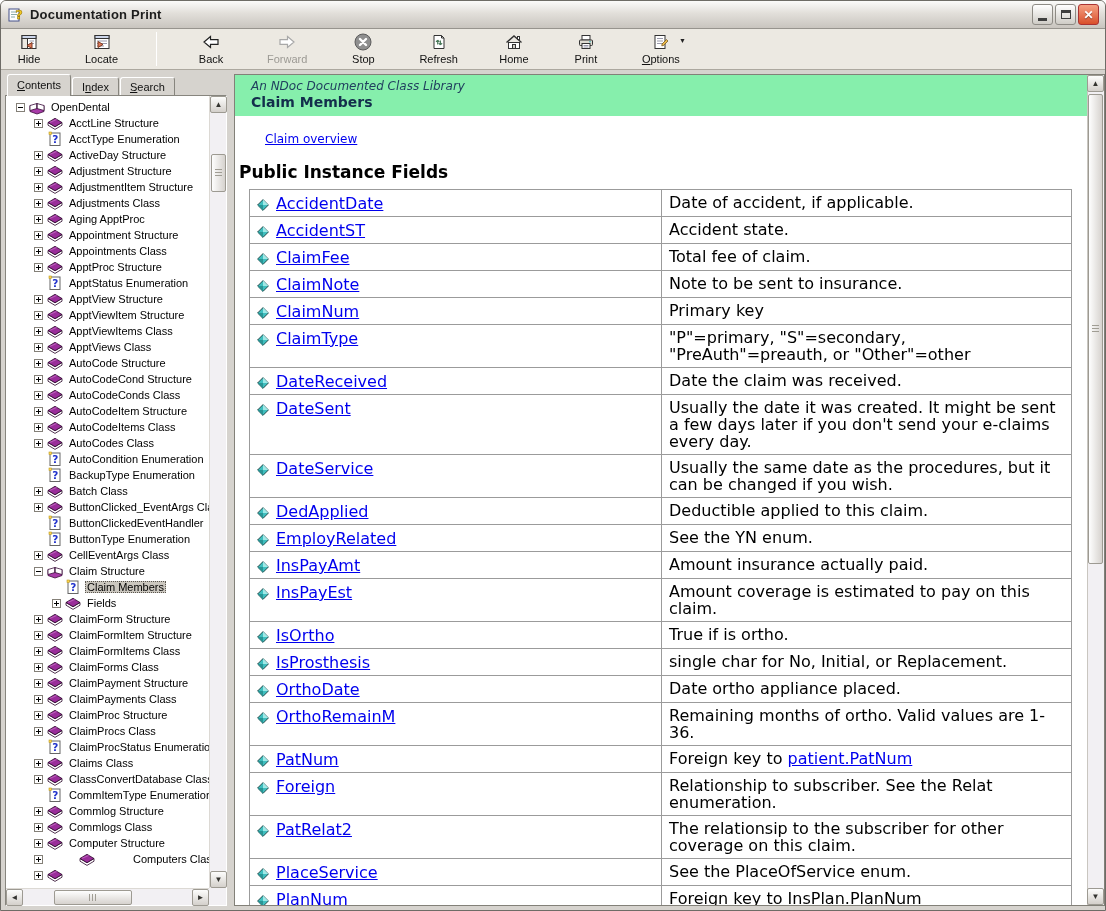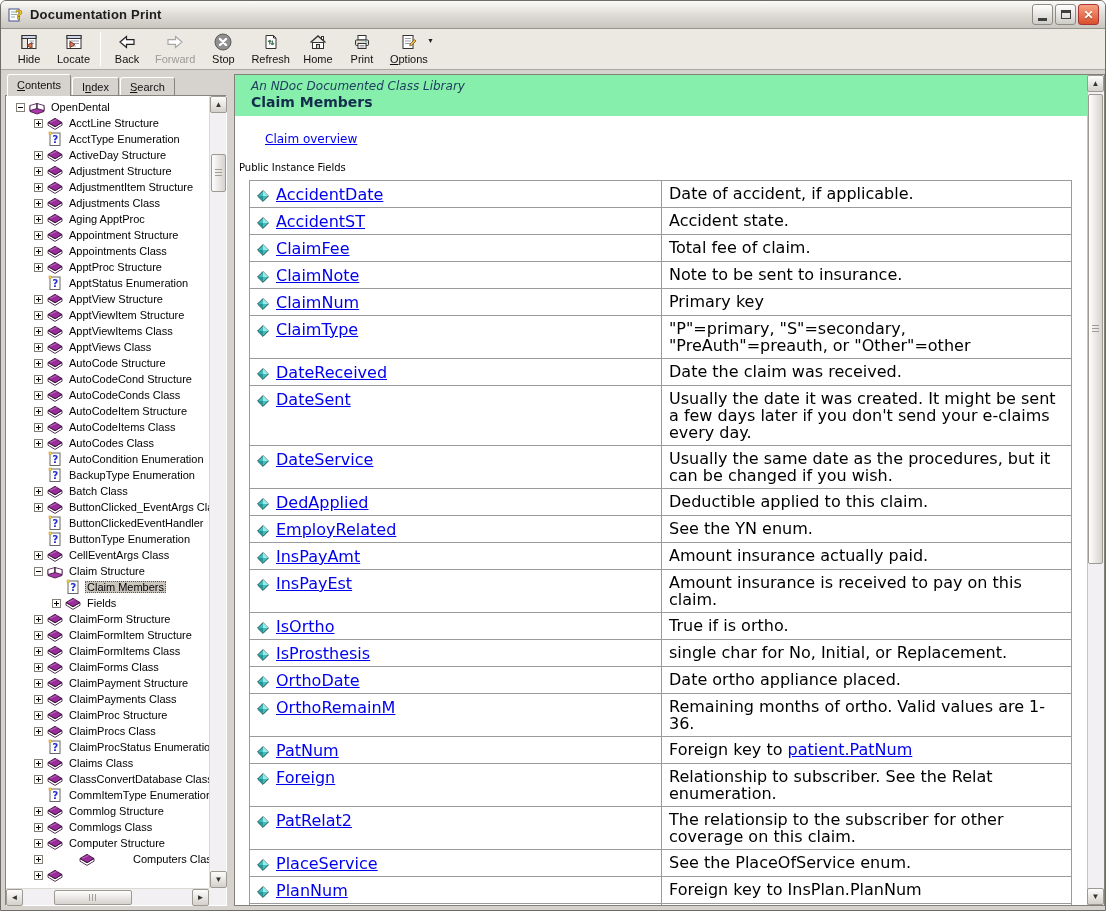--- a/index.html
+++ b/index.html
@@ -30,21 +30,21 @@
   }
   .wbtn.close { background:linear-gradient(180deg,#f5a183,#d94f2b); border-color:#a33; }
   .g-min { width:9px; height:3px; background:#3f3f3f; margin-top:9px; }
   .g-max { width:10px; height:9px; border:1px solid #3f3f3f; border-top-width:3px; background:#fff0; }
   .g-close { color:#fff; font-size:12px; font-weight:bold; line-height:1; text-shadow:0 1px 1px #0006; }
 
   
   .toolbar {
     height:41px; flex:0 0 41px; background:#ece9e2;
     border-bottom:1px solid #aca89f;
-    display:flex; align-items:flex-start; padding:1px 4px 0 6px;
+    display:flex; align-items:flex-start; padding:1px 4px 0 6px;gap:28px;
   }
   .tbtn {
     min-width:44px; padding:1px 5px 0; height:38px;
     display:flex; flex-direction:column; align-items:center; justify-content:flex-start;
     font-size:11px; color:#111; cursor:pointer; position:relative; border:1px solid transparent; border-radius:2px;
   }
   .tbtn .ticon { width:20px; height:20px; display:block; }
   .tbtn .tlabel { margin-top:1px; white-space:nowrap; }
   .tbtn.disabled { color:#9c9a94; cursor:default; }
   .tsep { width:1px; height:34px; margin:2px 4px 0; background:#b5b2aa; border-right:1px solid #fff; }
@@ -114,21 +114,21 @@
 
   
   .right-pane { flex:1; display:flex; border:1px solid #828078; background:#fff; overflow:hidden; }
   .doc-area { flex:1; overflow:hidden; font-family:"DejaVu Sans", sans-serif; }
   .banner { background:#86efac; padding:4px 16px 6px; }
   .banner .lib { font-size:12px; font-style:italic; color:#21405f; }
   .banner .ttl { font-size:14px; font-weight:bold; color:#132e4c; margin-top:1px; }
   .doc-body { padding:6px 10px 0 4px; }
   a.link { color:#0000ee; text-decoration:underline; cursor:pointer; }
   .overview { margin:10px 0 0 26px; font-size:12px; }
-  .section-title { margin:16px 0 7px 0; font-size:10px; font-weight:normal; color:#000; }
+  .section-title { margin:16px 0 7px 0; font-size:17px; font-weight:bold; color:#000; }
 
   table.fields { border-collapse:collapse; margin-left:10px; width:822px; table-layout:fixed; }
   table.fields td { border:1px solid #9b9b9b; vertical-align:top; font-size:16px; line-height:17px; }
   td.name-cell { padding:5px 4px 4px 7px; }
   td.desc-cell { padding:4px 7px; color:#000; }
   .fd-icon { display:inline-block; width:12px; height:12px; vertical-align:-2px; margin-right:7px; }
   a.field-link { color:#0000ee; text-decoration:underline; cursor:pointer; }
 
   .rp-scroll { width:17px; flex:0 0 17px; position:relative; background:#f2f0f3; border-left:1px solid #c9c6c0; }
 </style>
@@ -830,21 +830,21 @@
                         <polygon points="0.6,6 6,11.4 6,6" fill="#2a9595"></polygon>
                       </svg></span><a class="field-link" href="#">InsPayAmt</a></td>
                   <td class="desc-cell">Amount insurance actually paid.</td>
                 </tr>
                 <tr>
                   <td class="name-cell"><span class="fd-icon"><svg width="12" height="12" viewBox="0 0 12 12">
                         <polygon points="6,0.6 11.4,6 6,11.4 0.6,6" fill="#3fbfbf" stroke="#1d3a3a" stroke-width="0.9"></polygon>
                         <polygon points="6,0.6 11.4,6 6,6" fill="#9fe8e6"></polygon>
                         <polygon points="0.6,6 6,11.4 6,6" fill="#2a9595"></polygon>
                       </svg></span><a class="field-link" href="#">InsPayEst</a></td>
-                  <td class="desc-cell">Amount insurance is received to pay on this claim.</td>
+                  <td class="desc-cell">Amount coverage is estimated to pay on this claim.</td>
                 </tr>
                 <tr>
                   <td class="name-cell"><span class="fd-icon"><svg width="12" height="12" viewBox="0 0 12 12">
                         <polygon points="6,0.6 11.4,6 6,11.4 0.6,6" fill="#3fbfbf" stroke="#1d3a3a" stroke-width="0.9"></polygon>
                         <polygon points="6,0.6 11.4,6 6,6" fill="#9fe8e6"></polygon>
                         <polygon points="0.6,6 6,11.4 6,6" fill="#2a9595"></polygon>
                       </svg></span><a class="field-link" href="#">IsOrtho</a></td>
                   <td class="desc-cell">True if is ortho.</td>
                 </tr>
                 <tr>

